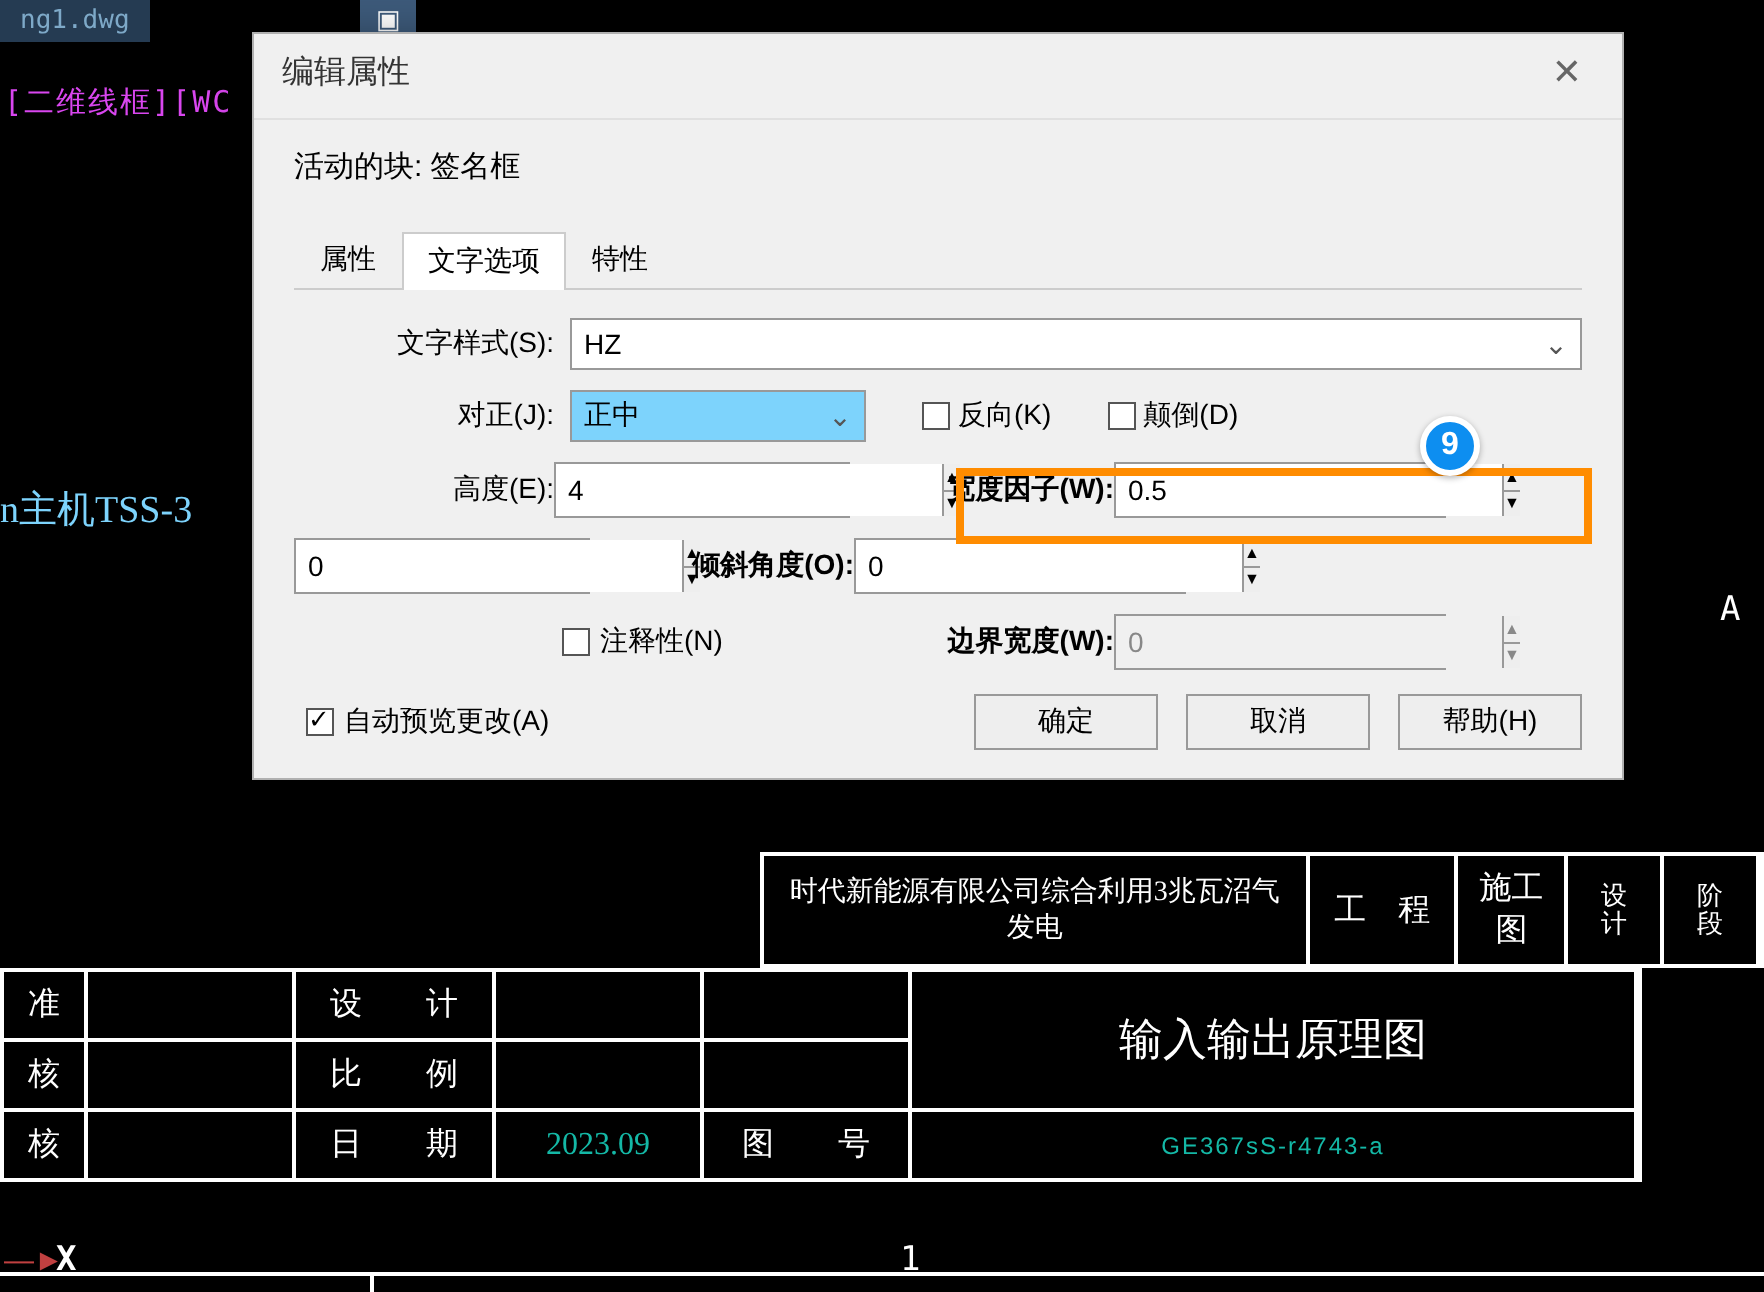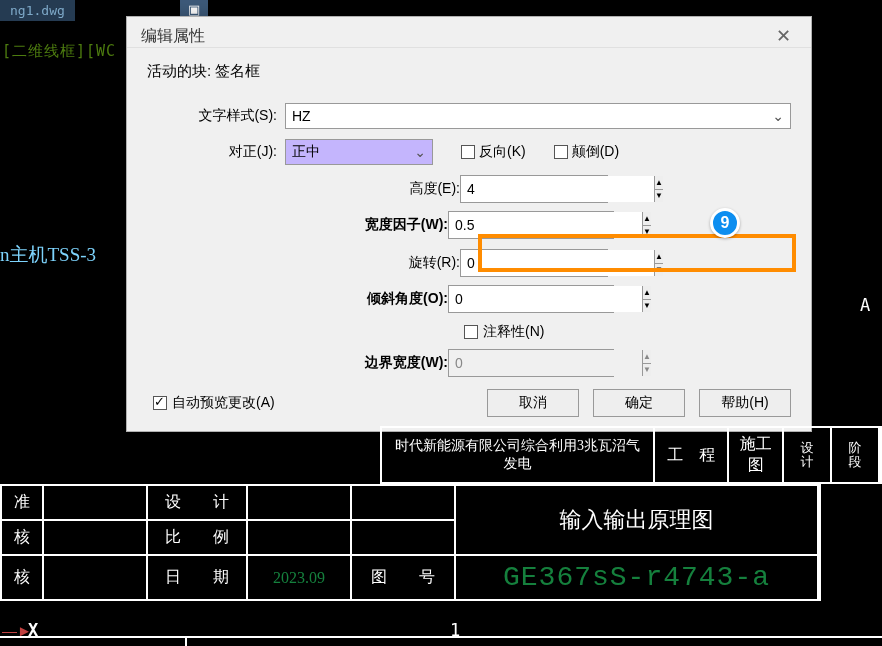--- a/index.html
+++ b/index.html
@@ -25,21 +25,21 @@
   position: absolute;
   top: 0; left: 180px;
   background: #3d5a7a;
   color: #fff;
   padding: 2px 8px;
   font-size: 13px;
 }
 .bg-label {
   position: absolute;
   top: 42px; left: 2px;
-  color: #4d7c0f;
+  color: #d946ef;
   font-family: monospace;
   font-size: 15px;
   letter-spacing: 1px;
 }
 .bg-text1 {
   position: absolute;
   top: 242px; left: 0;
   color: #7dd3fc;
   font-family: "SimSun", serif;
   font-size: 19px;
@@ -49,21 +49,21 @@
   top: 16px; left: 126px;
   width: 686px;
   background: #f0f0f0;
   border: 1px solid #b0b0b0;
   box-shadow: 0 4px 20px rgba(0,0,0,0.4);
 }
 .dialog-title {
   display: flex;
   justify-content: space-between;
   align-items: center;
-  padding: 8px 14px 0 14px;
+  padding: 8px 14px 12px 14px;
   font-size: 16px;
   color: #333;
   border-bottom: 1px solid #e0e0e0;
 }
 .close-btn {
   font-size: 18px;
   color: #666;
   cursor: pointer;
   padding: 0 6px;
 }
@@ -122,21 +122,21 @@
   position: absolute;
   right: 4px;
   width: 16px;
   text-align: center;
   color: #555;
 }
 .med-select {
   width: 148px;
   height: 26px;
   border: 1px solid #999;
-  background: #c4b5fd;
+  background: #7dd3fc;
   padding: 0 22px 0 6px;
   position: relative;
   display: flex;
   align-items: center;
 }
 .checkbox {
   width: 14px; height: 14px;
   border: 1px solid #555;
   background: #fff;
   display: inline-block;
@@ -176,21 +176,20 @@
   align-items: center;
   justify-content: center;
   font-size: 8px;
   background: #eee;
   cursor: pointer;
 }
 .spinner-btn:first-child { border-bottom: 1px solid #999; }
 .two-col {
   display: flex;
   align-items: center;
-  flex-direction: column;
 }
 .col-left { display: flex; align-items: center; }
 .col-right { display: flex; align-items: center; margin-left: 24px; }
 .highlight {
   position: absolute;
   border: 4px solid #ff8c00;
   pointer-events: none;
 }
 .badge-9 {
   position: absolute;
@@ -233,21 +232,21 @@
   font-family: "KaiTi","SimSun",serif;
 }
 .tb { border-collapse: collapse; }
 .tb td {
   border: 2px solid #fff;
   padding: 6px 10px;
   font-size: 16px;
   text-align: center;
   vertical-align: middle;
 }
-.cyan { color: #15803d; margin-left: 16px; }
+.cyan { color: #14b8a6; margin-left: 16px; }
 .red-x { color: #c04040; font-weight: bold; }
 .axis-label {
   position: absolute;
   color: #fff;
   font-family: monospace;
   font-size: 17px;
 }
 </style>
 </head>
 <body>
@@ -260,20 +259,25 @@
 <div class="dialog">
   <div class="dialog-title">
     <span>编辑属性</span>
     <span class="close-btn">✕</span>
   </div>
   <div class="dialog-body">
     <div style="margin-bottom:10px">
       <span class="block-label">活动的块:</span>
       <span class="block-label">签名框</span>
     </div>
+    <div class="tabs">
+      <div class="tab">属性</div>
+      <div class="tab active">文字选项</div>
+      <div class="tab">特性</div>
+    </div>
 
     <div class="form-row">
       <div class="form-label">文字样式(S):</div>
       <div class="wide-select">
         <span>HZ</span>
         <span class="select-arrow">⌄</span>
       </div>
     </div>
 
     <div class="form-row">
@@ -310,21 +314,20 @@
           <div class="spinner-btns">
             <div class="spinner-btn">▲</div>
             <div class="spinner-btn">▼</div>
           </div>
         </div>
       </div>
     </div>
 
     <div class="form-row two-col">
       <div class="col-left">
-        <div class="form-label">旋转(R):</div>
         <div class="spinner">
           <input value="0" style="">
           <div class="spinner-btns">
             <div class="spinner-btn">▲</div>
             <div class="spinner-btn">▼</div>
           </div>
         </div>
       </div>
       <div class="col-right">
         <div class="form-label-r">倾斜角度(O):</div>
@@ -356,22 +359,22 @@
           </div>
         </div>
       </div>
     </div>
 
     <div class="button-row">
       <div class="auto-preview">
         <span class="checkbox checked"></span>
         <span>自动预览更改(A)</span>
       </div>
+      <div class="dlg-btn">确定</div>
       <div class="dlg-btn">取消</div>
-      <div class="dlg-btn">确定</div>
       <div class="dlg-btn">帮助(H)</div>
     </div>
   </div>
 </div>
 
 <div class="highlight" style="top:234px;left:478px;width:318px;height:38px"></div>
 <div class="badge-9" style="top:208px;left:710px">9</div>
 
 <div class="drawing-area">
   <table class="tb" style="position:absolute;top:10px;left:380px">
@@ -401,21 +404,21 @@
       <td>比　　例</td>
       <td></td>
       <td></td>
     </tr>
     <tr>
       <td>核</td>
       <td></td>
       <td>日　　期</td>
       <td class="cyan">2023.09</td>
       <td>图　　号</td>
-      <td colspan="2" class="cyan" style="font-family:Liberation Mono, monospace;font-size:28px;letter-spacing:1px;border-right:4px solid #fff">GE367sS-r4743-a</td>
+      <td colspan="2" class="cyan" style="font-family:Liberation Sans, sans-serif;font-size:12px;letter-spacing:1px;border-right:4px solid #fff">GE367sS-r4743-a</td>
     </tr>
   </tbody>
     </table>
 </div>
 
 <div class="axis-label" style="top:295px;left:860px">A</div>
 <div class="axis-label red-x" style="top:620px;left:28px">X</div>
 <div class="axis-label" style="top:620px;left:450px">1</div>
 <div style="position:absolute;top:622px;left:2px;color:#c04040;font-size:15px">—►</div>
 <div style="position:absolute;top:636px;left:0;width:882px;height:2px;background:#fff"></div>

